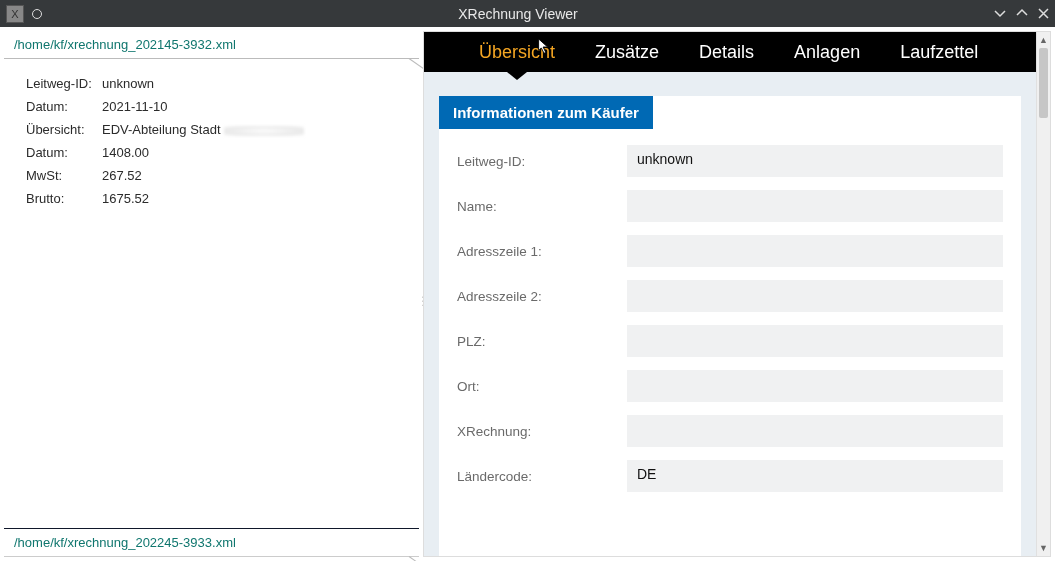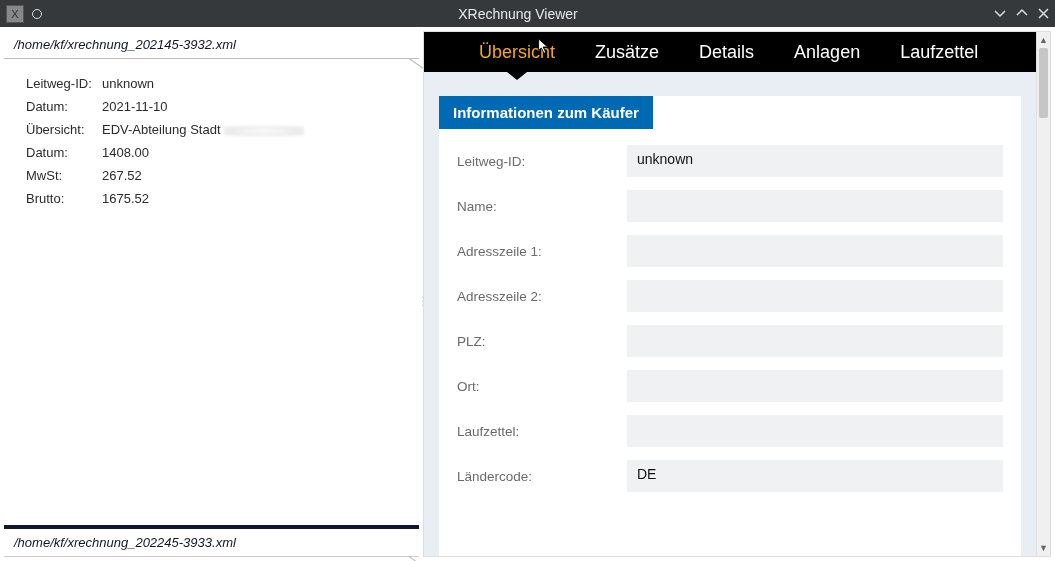--- a/index.html
+++ b/index.html
@@ -64,26 +64,25 @@
     }
     .left-panel {
       width: 415px;
       display: flex;
       flex-direction: column;
       background: #ffffff;
     }
     .file-tab {
       padding: 6px 10px;
       font-size: 13px;
-      color: #0f172a;
+      color: #0f766e;
       border-bottom: 1px solid #bbb;
       position: relative;
       display: flex;
       align-items: flex-end;
-      font-style: italic;
     }
     .file-tab::after {
       content: "";
       position: absolute;
       right: -30px;
       top: 100%;
       width: 40px;
       height: 1px;
       background: #bbb;
       transform-origin: left;
@@ -109,21 +108,21 @@
     .summary-value .redacted {
       display: inline-block;
       width: 80px;
       height: 10px;
       background: radial-gradient(ellipse at center,#fcfcfc, #e9e9e9 70%, #fff);
       vertical-align: middle;
       filter: blur(1.5px);
     }
     .file-tab-bottom {
       margin-top: auto;
-      border-top: 4px solid #0f172a;
+      border-top: 1px solid #0f172a;
       border-bottom: 1px solid #ccc;
     }
     .left-divider-handle {
       width: 4px;
       position: relative;
     }
     .left-divider-handle::after {
       content:"⋮";
       color:#bbb;
       font-size:12px;
@@ -352,21 +351,21 @@
           </div>
           <div class="field-row">
             <div class="field-label">PLZ:</div>
             <div class="field-value"></div>
           </div>
           <div class="field-row">
             <div class="field-label">Ort:</div>
             <div class="field-value"></div>
           </div>
           <div class="field-row">
-            <div class="field-label">Laufzettel:</div>
+            <div class="field-label">XRechnung:</div>
             <div class="field-value"></div>
           </div>
           <div class="field-row">
             <div class="field-label">Ländercode:</div>
             <div class="field-value">DE</div>
           </div>
         </div>
       </div>
     </div>
     <div class="right-scrollbar">

